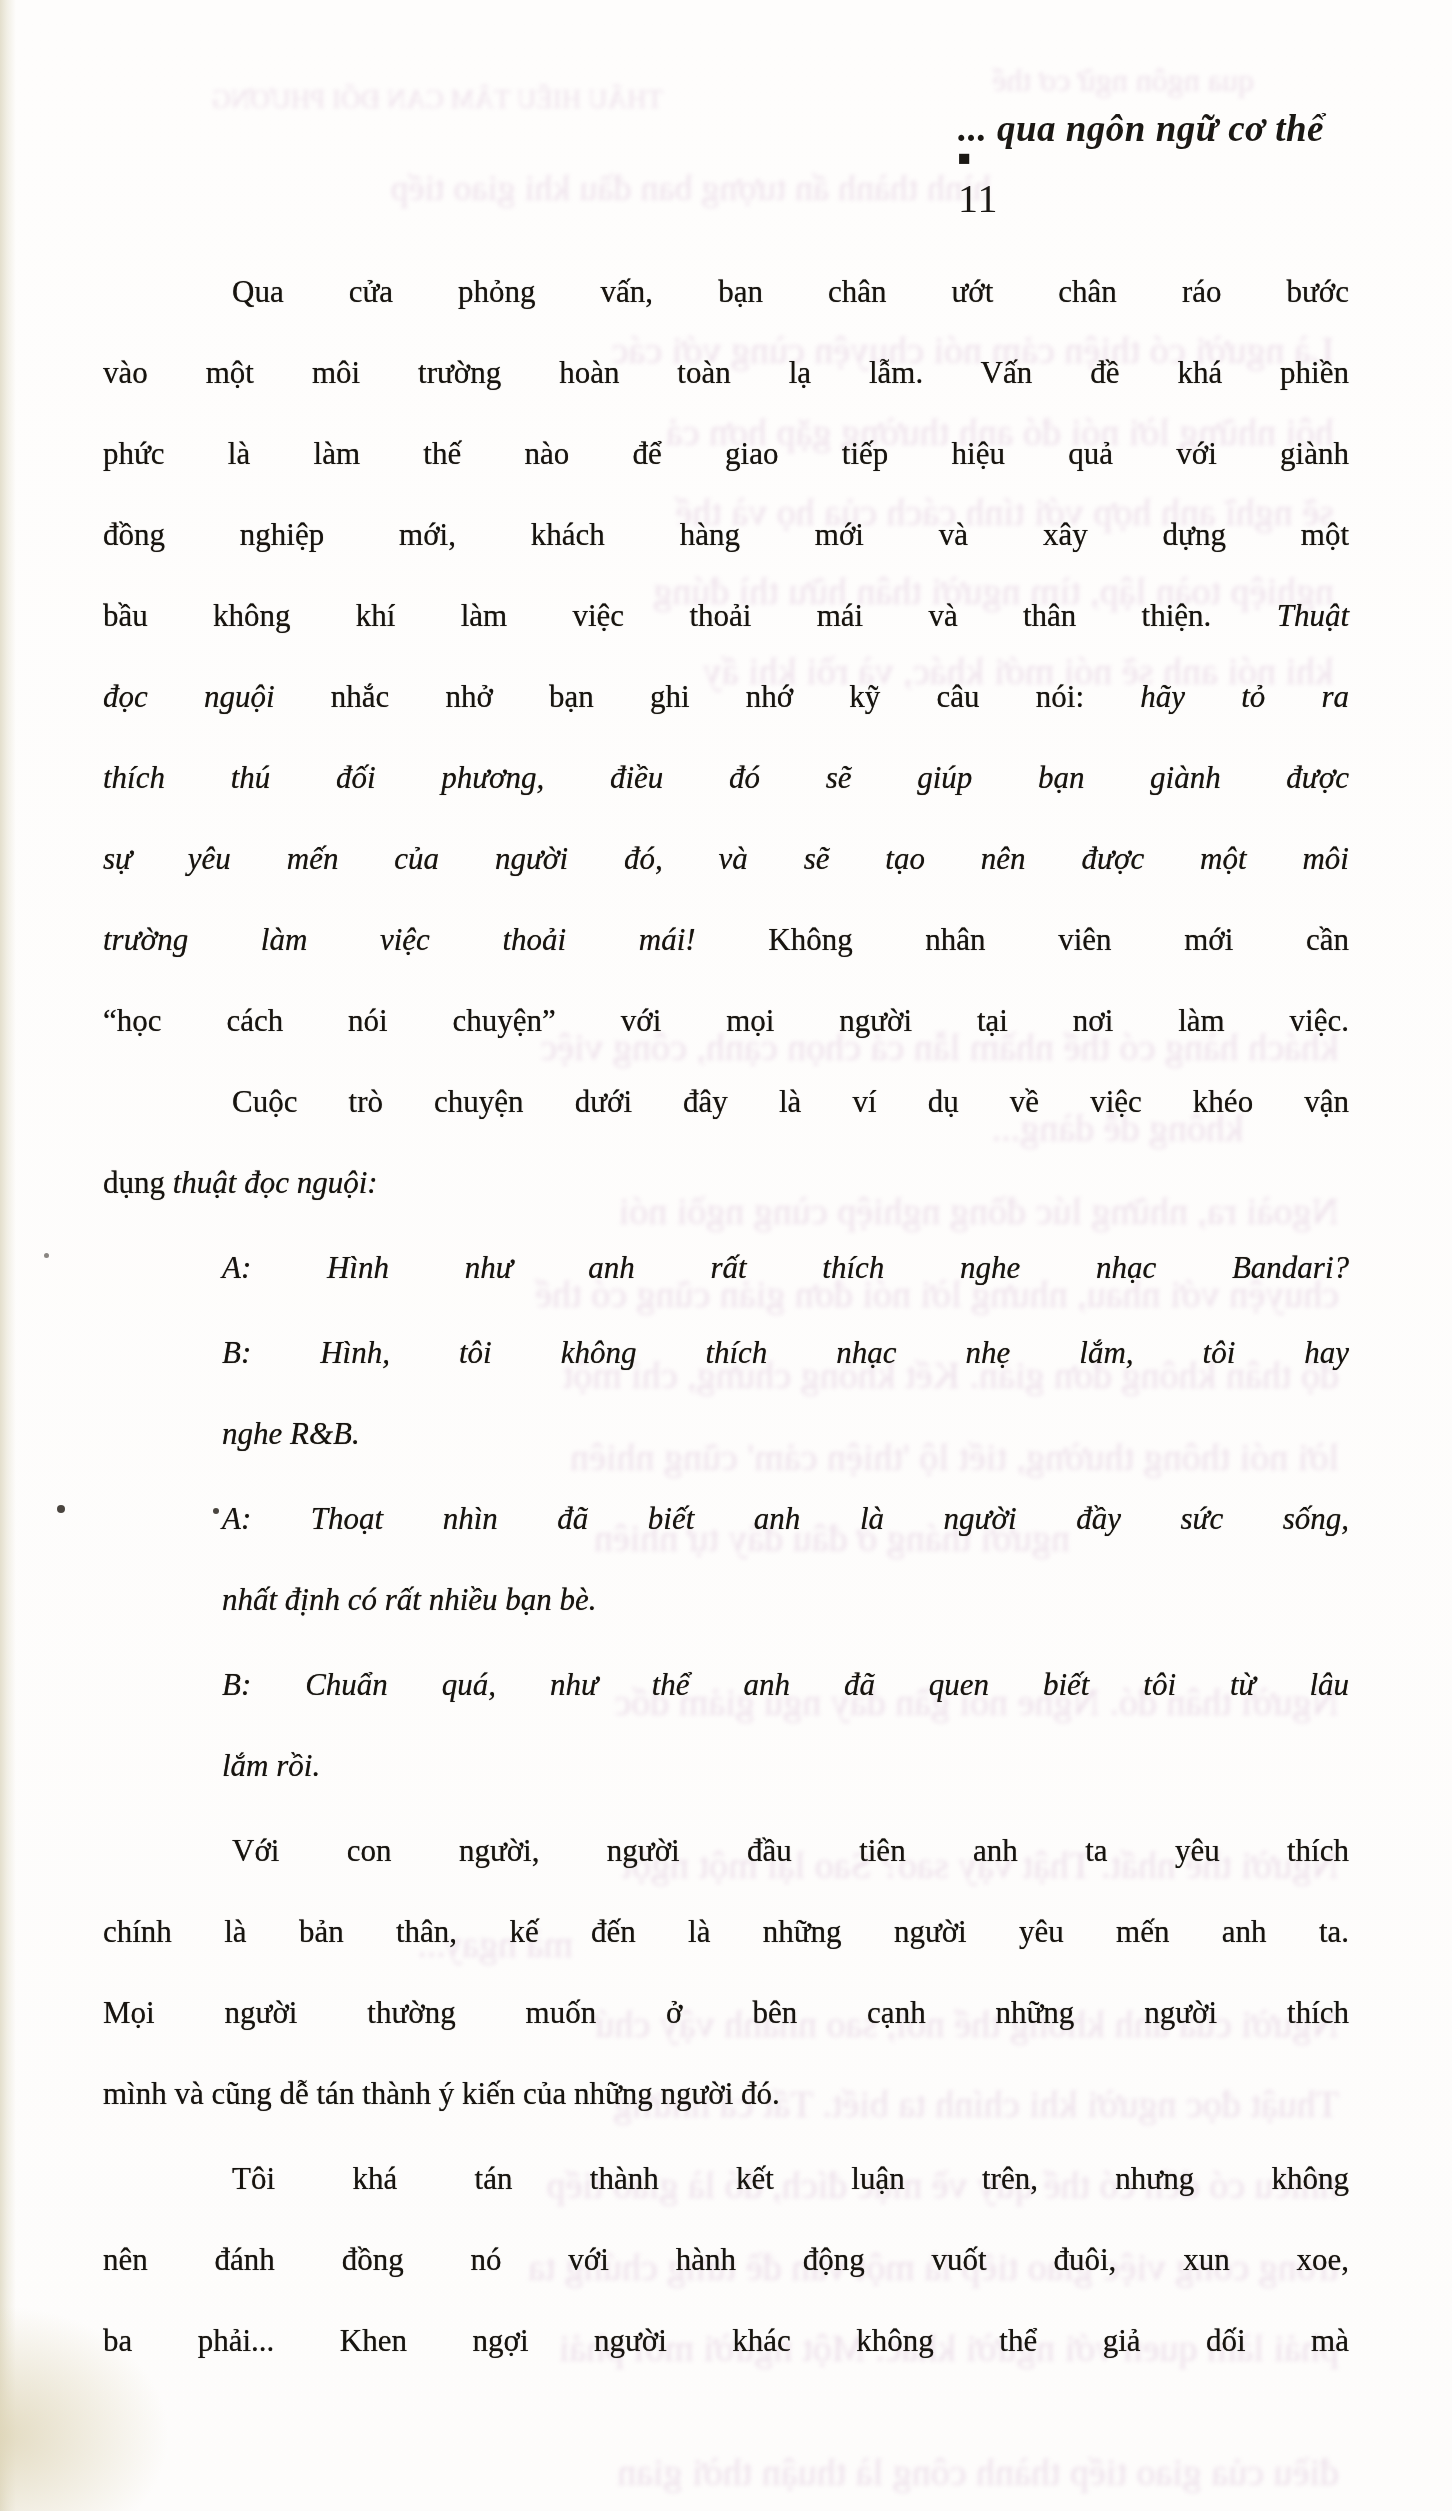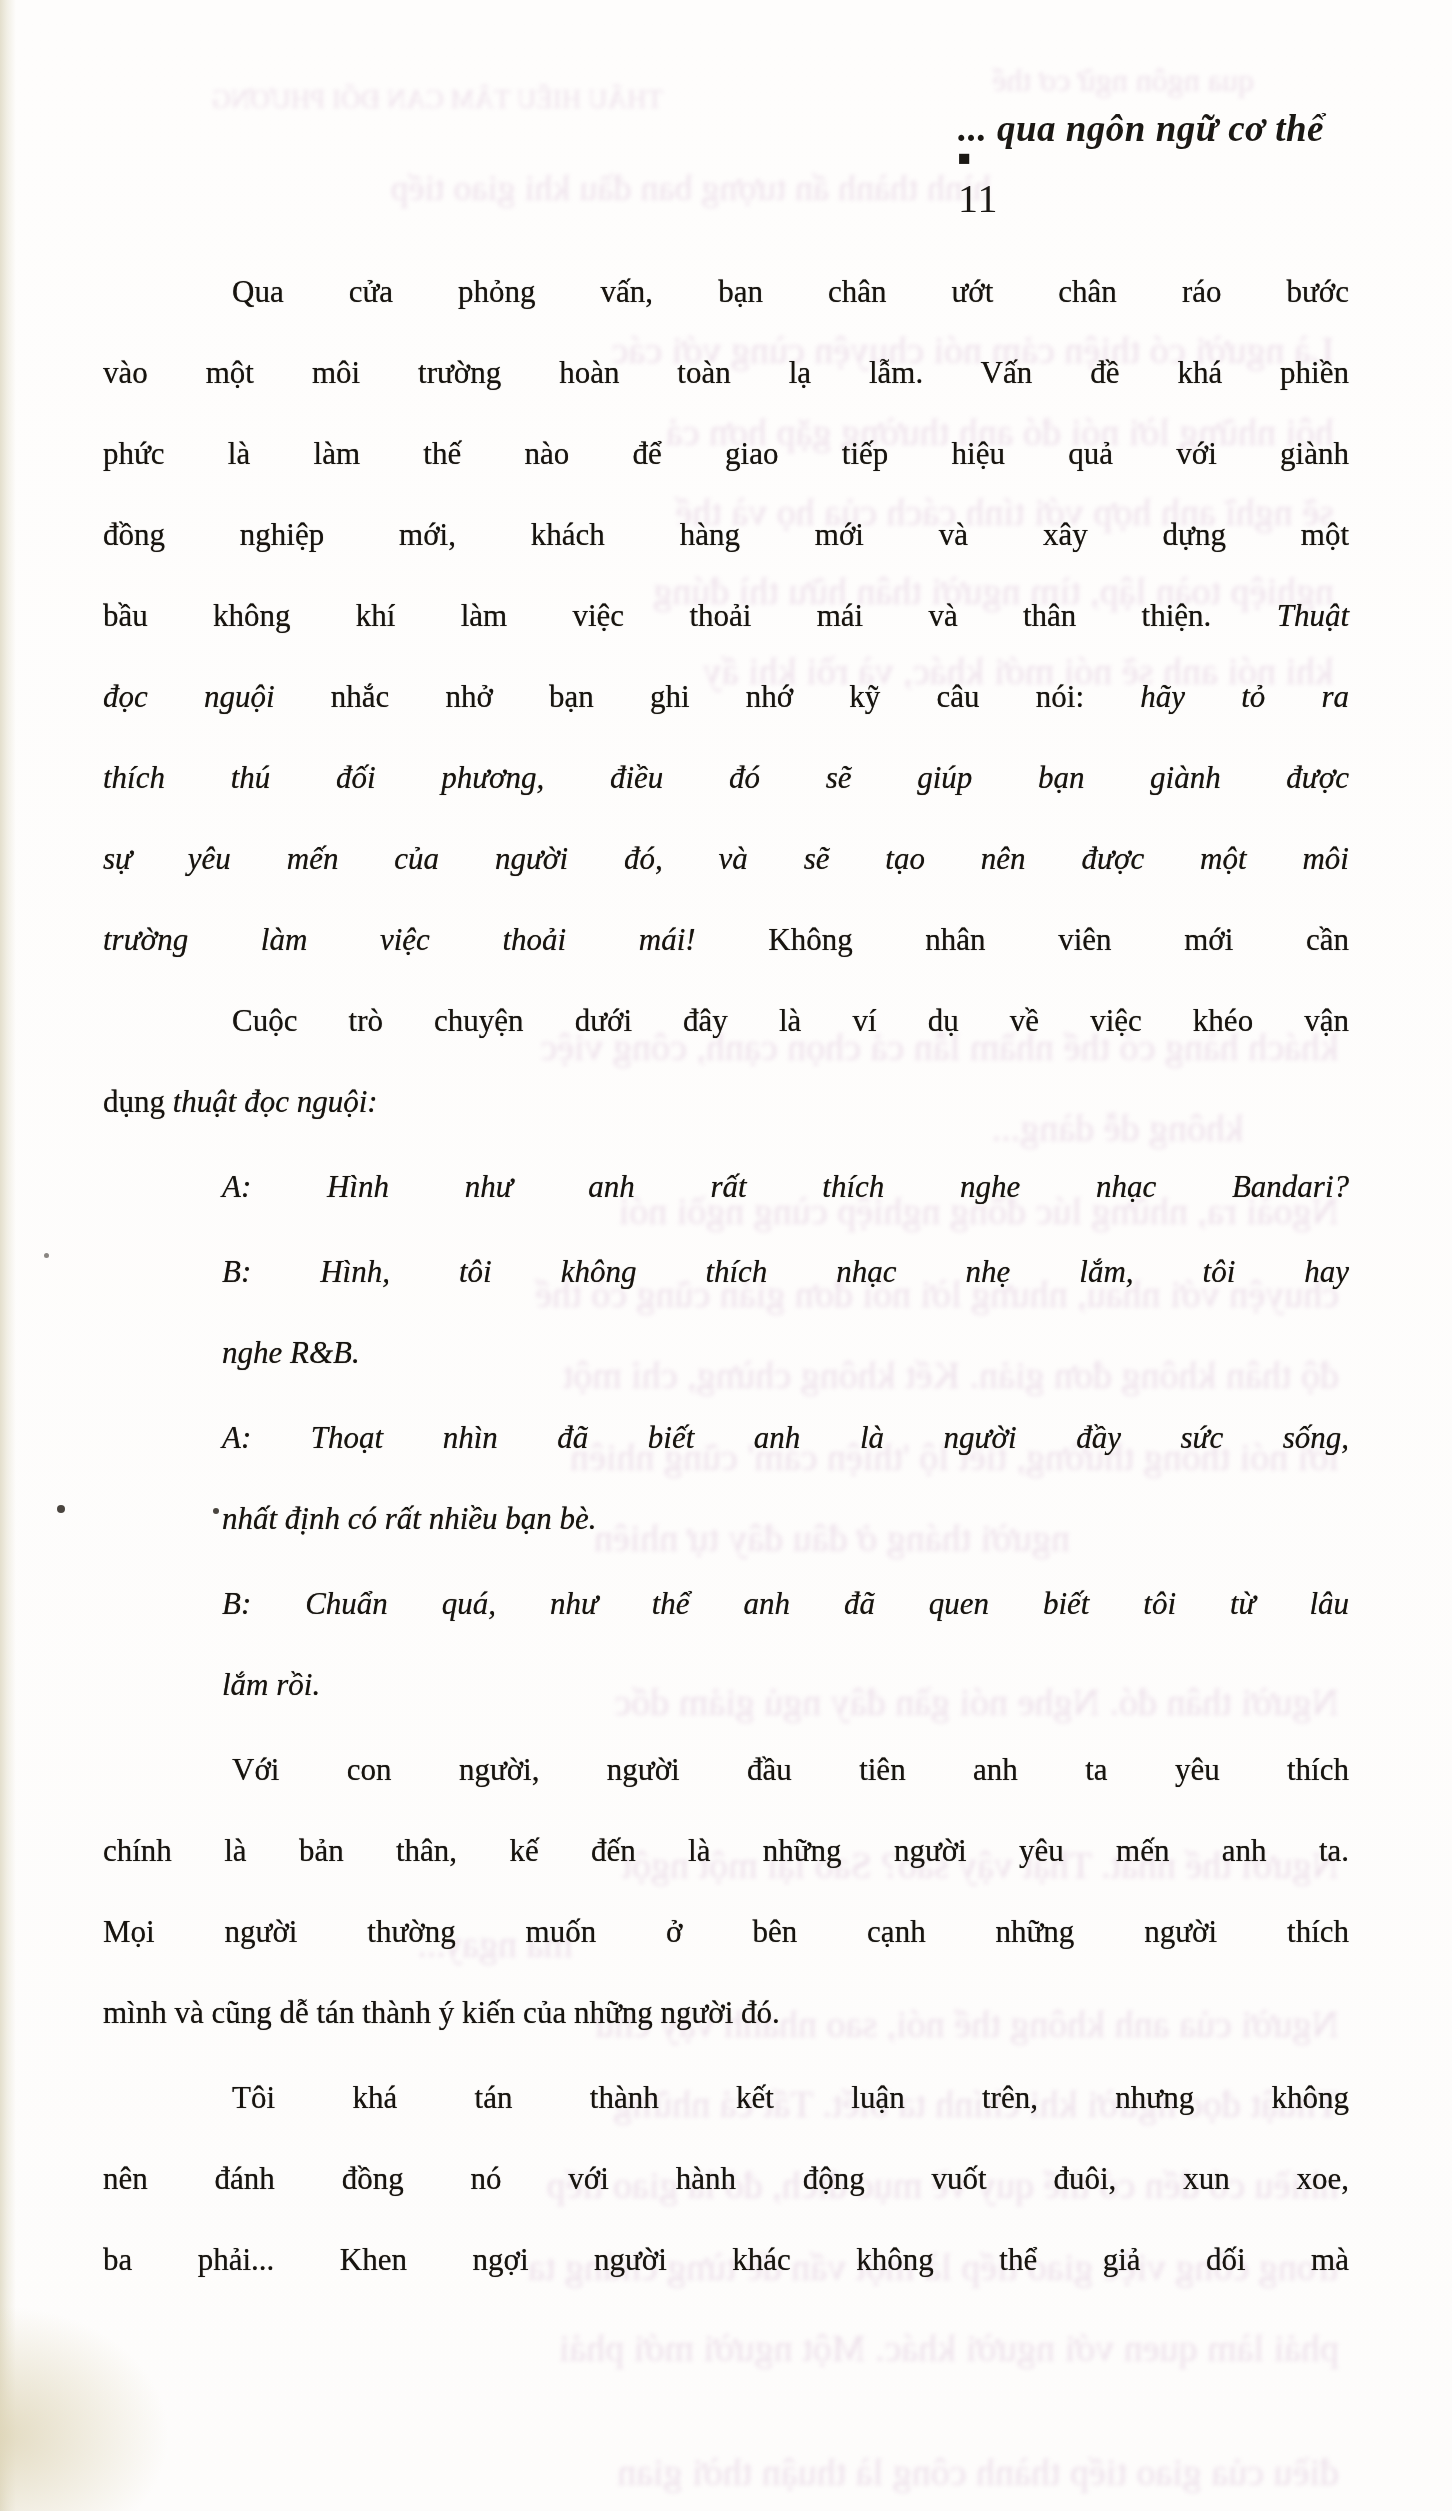--- a/index.html
+++ b/index.html
@@ -103,20 +103,21 @@
   <div class="text">
       <div class="line fi j"><span>Qua cửa phỏng vấn, bạn chân ướt chân ráo bước</span></div>
       <div class="line j"><span>vào một môi trường hoàn toàn lạ lẫm. Vấn đề khá phiền</span></div>
       <div class="line j"><span>phức là làm thế nào để giao tiếp hiệu quả với giành</span></div>
       <div class="line j"><span>đồng nghiệp mới, khách hàng mới và xây dựng một</span></div>
       <div class="line j"><span>bầu không khí làm việc thoải mái và thân thiện. </span><span class="it">Thuật</span></div>
       <div class="line j"><span class="it">đọc nguội</span><span> nhắc nhở bạn ghi nhớ kỹ câu nói: </span><span class="it">hãy tỏ ra</span></div>
       <div class="line j"><span class="it">thích thú đối phương, điều đó sẽ giúp bạn giành được</span></div>
       <div class="line j"><span class="it">sự yêu mến của người đó, và sẽ tạo nên được một môi</span></div>
       <div class="line j"><span class="it">trường làm việc thoải mái!</span><span> Không nhân viên mới cần</span></div>
+      <div class="line j"><span>“học cách nói chuyện” với mọi người tại nơi làm việc.</span></div>
       <div class="line fi j"><span>Cuộc trò chuyện dưới đây là ví dụ về việc khéo vận</span></div>
       <div class="line"><span>dụng </span><span class="it">thuật đọc nguội:</span></div>
       <div class="line dg j gap"><span class="it">A: Hình như anh rất thích nghe nhạc Bandari?</span></div>
       <div class="line dg j gap"><span class="it">B: Hình, tôi không thích nhạc nhẹ lắm, tôi hay</span></div>
       <div class="line dg"><span class="it">nghe R&amp;B.</span></div>
       <div class="line dg j gap"><span class="it">A: Thoạt nhìn đã biết anh là người đầy sức sống,</span></div>
       <div class="line dg"><span class="it">nhất định có rất nhiều bạn bè.</span></div>
       <div class="line dg j gap"><span class="it">B: Chuẩn quá, như thể anh đã quen biết tôi từ lâu</span></div>
       <div class="line dg"><span class="it">lắm rồi.</span></div>
       <div class="line fi j gap"><span>Với con người, người đầu tiên anh ta yêu thích</span></div>

